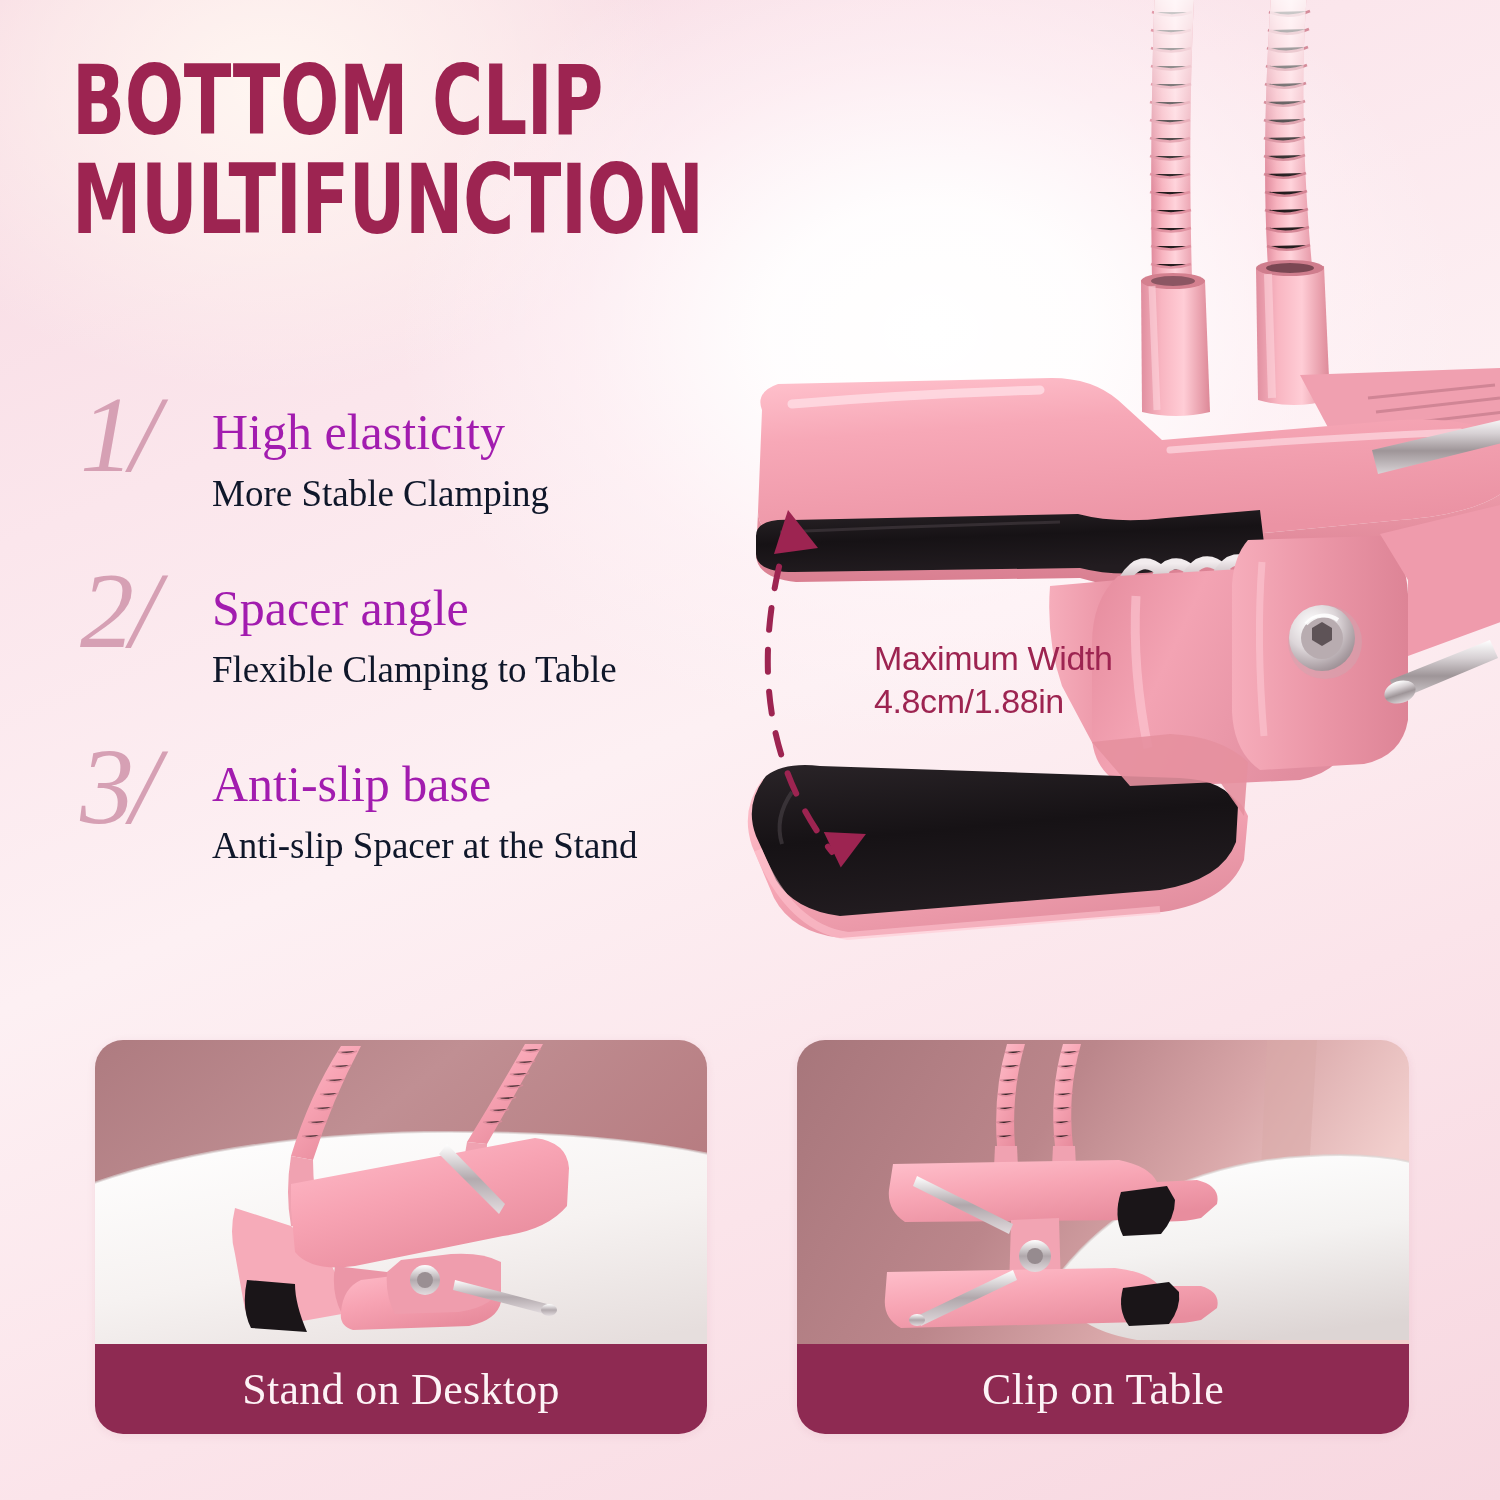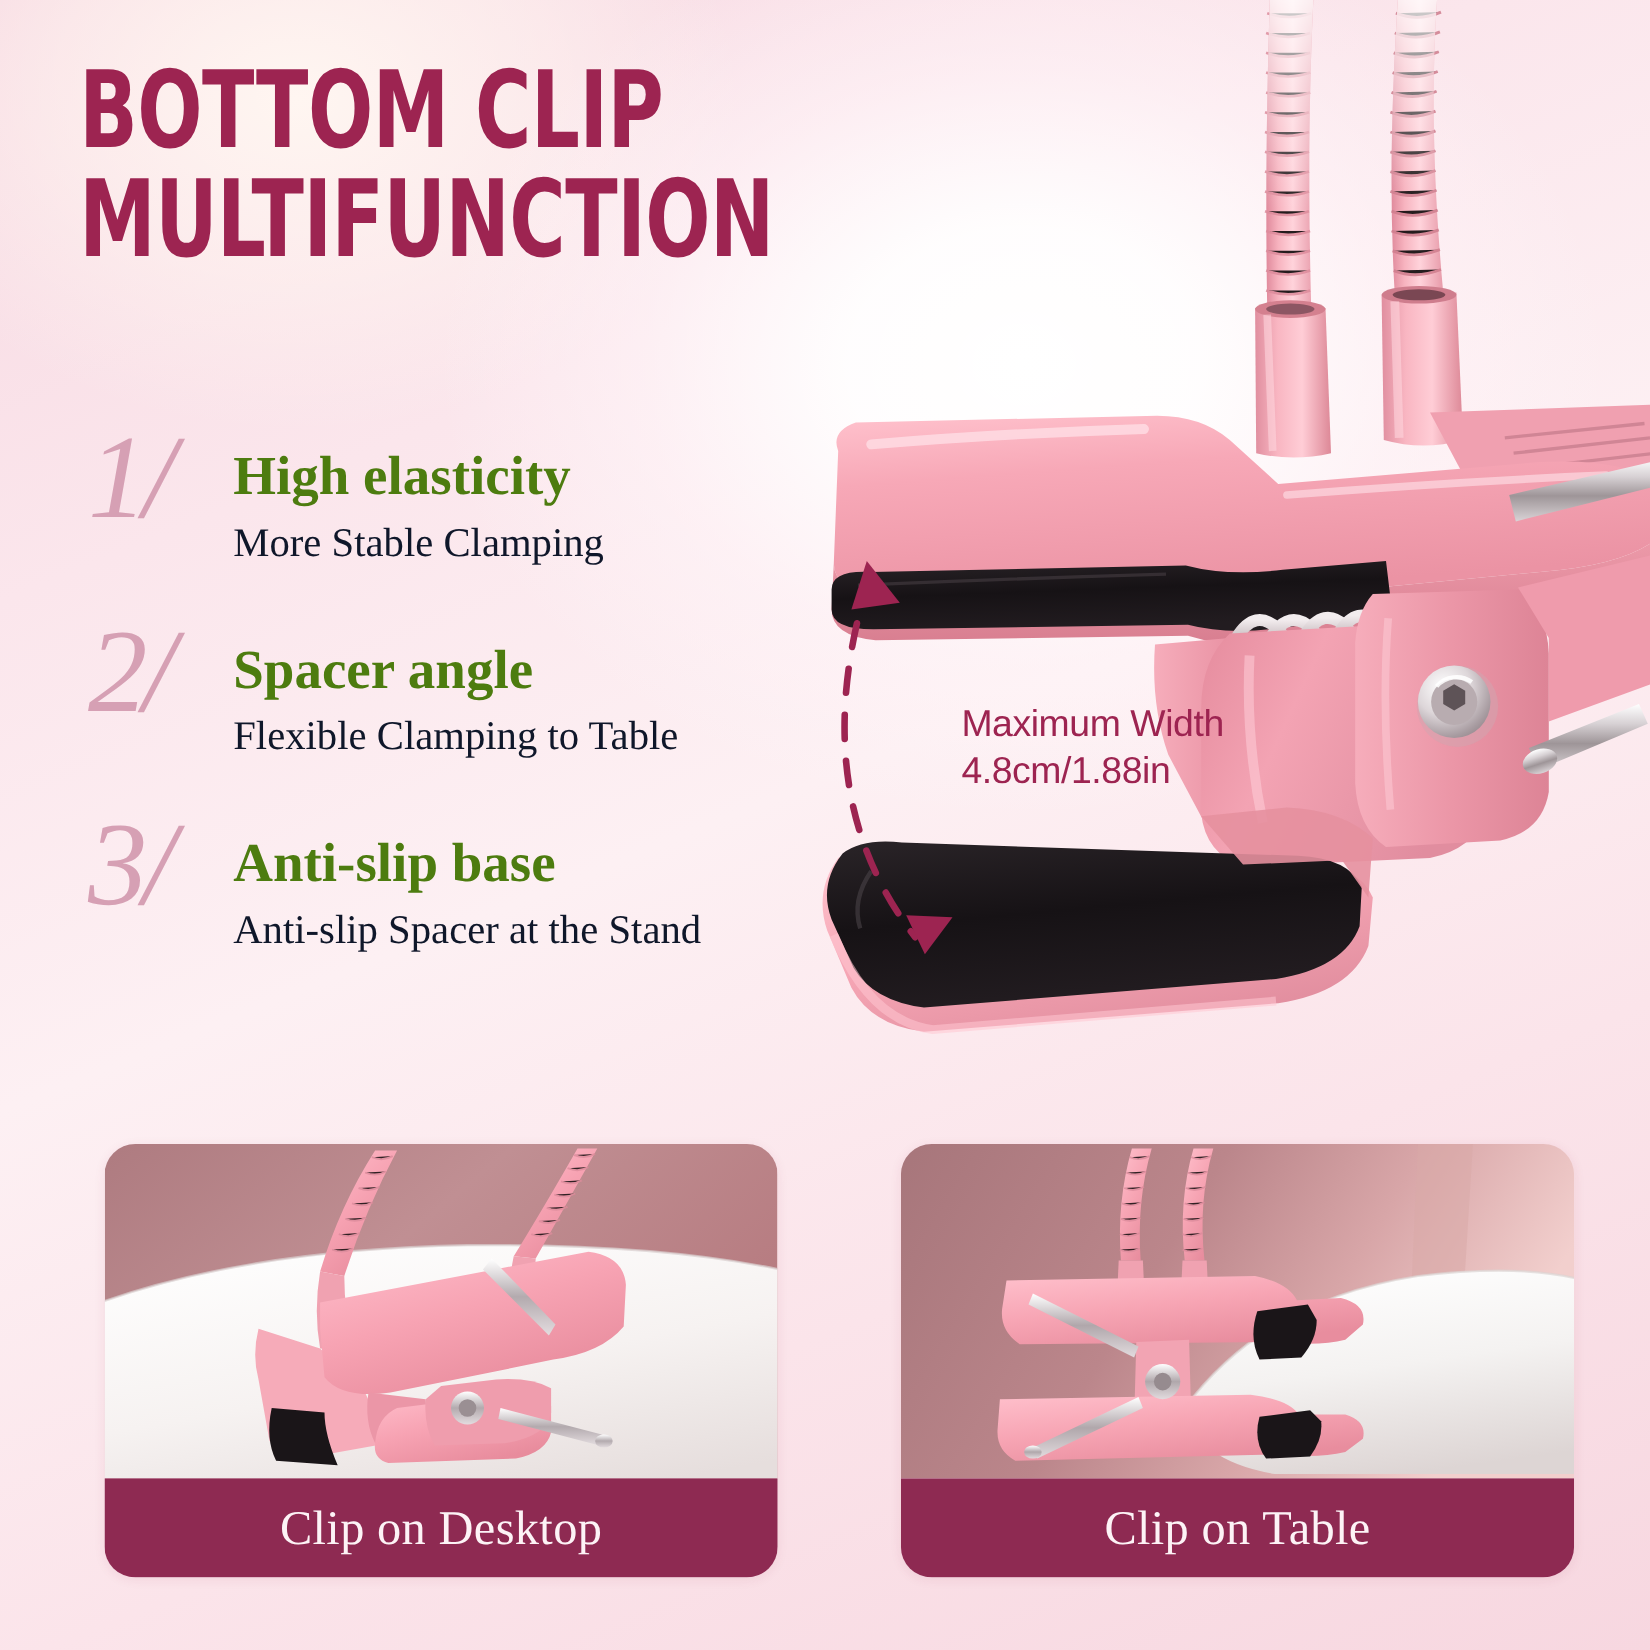--- a/index.html
+++ b/index.html
@@ -41,22 +41,22 @@
     position:absolute; left:8px; top:-4px;
     font-family:"Liberation Serif", serif;
     font-style:italic; font-weight:400;
     font-size:108px; line-height:1;
     color:#d6a0b4;
     letter-spacing:-4px;
   }
   .feat .head{
     position:absolute; left:140px; top:22px;
     font-family:"Liberation Serif", serif;
-    font-weight:700; font-size:50px; line-height:1;
-    color:#4d7c0f;
+    font-weight:400; font-size:50px; line-height:1;
+    color:#a21caf;
   }
   .feat .sub{
     position:absolute; left:140px; top:90px;
     font-family:"Liberation Serif", serif;
     font-weight:400; font-size:37px; line-height:1;
     color:#0f172a;
   }
 
   
   #hero{ position:absolute; left:700px; top:-20px; width:820px; height:1040px; }
@@ -74,21 +74,21 @@
   }
 
   
   .card{
     position:absolute; top:1040px; width:612px; height:394px;
     border-radius:28px;
     overflow:hidden;
     box-shadow:0 2px 10px rgba(140,40,80,.08);
   }
   #card-left { left:95px; }
-  #card-right{ left:819px;text-align:right; }
+  #card-right{ left:797px;text-align:right; }
   .card .photo{
     position:absolute; left:0; top:0; width:100%; height:304px;
     overflow:hidden;
   }
   .card .photo svg{ width:100%; height:100%; display:block; }
   .card .caption{
     position:absolute; left:0; bottom:0; width:100%; height:90px;
     background:#8e2a52;
     color:#fdf3f6;
     font-family:"Liberation Serif", serif;
@@ -403,21 +403,21 @@
     <path d="M246 272 Q244 286 258 290 L374 286 Q402 280 406 262 L406 238 Q392 226 362 228 L266 240 Q248 248 246 272 Z" fill="url(#pkL)"></path>
     <path d="M152 240 Q146 268 156 288 L212 292 Q200 264 200 244 Z" fill="#1a1518"></path>
     <path d="M292 232 Q290 256 300 274 L364 272 Q402 266 406 244 L406 222 Q388 212 356 214 L306 220 Z" fill="#ef9dad"></path>
     <circle cx="330" cy="240" r="15" fill="url(#chL)"></circle>
     <circle cx="330" cy="240" r="8" fill="#9a8f93"></circle>
     <path d="M352 104 L410 164 L404 174 L344 114 Z" fill="url(#chL)"></path>
     <path d="M360 240 L452 264 L450 274 L358 250 Z" fill="url(#chL)"></path>
     <ellipse cx="454" cy="270" rx="8" ry="6" fill="url(#chL)"></ellipse>
   </svg>
   </div>
-  <div class="caption">Clip on Desktop</div>
+  <div class="caption">Stand on Desktop</div>
 </div>
 
 <div class="card" id="card-right">
   <div class="photo">
   <svg viewBox="0 0 612 304" xmlns="http://www.w3.org/2000/svg">
     <defs>
       <linearGradient id="bgR" x1="0" y1="0" x2="1" y2=".3">
         <stop offset="0" stop-color="#a7767b"></stop>
         <stop offset=".45" stop-color="#bb868b"></stop>
         <stop offset=".72" stop-color="#d8a6a8"></stop>

